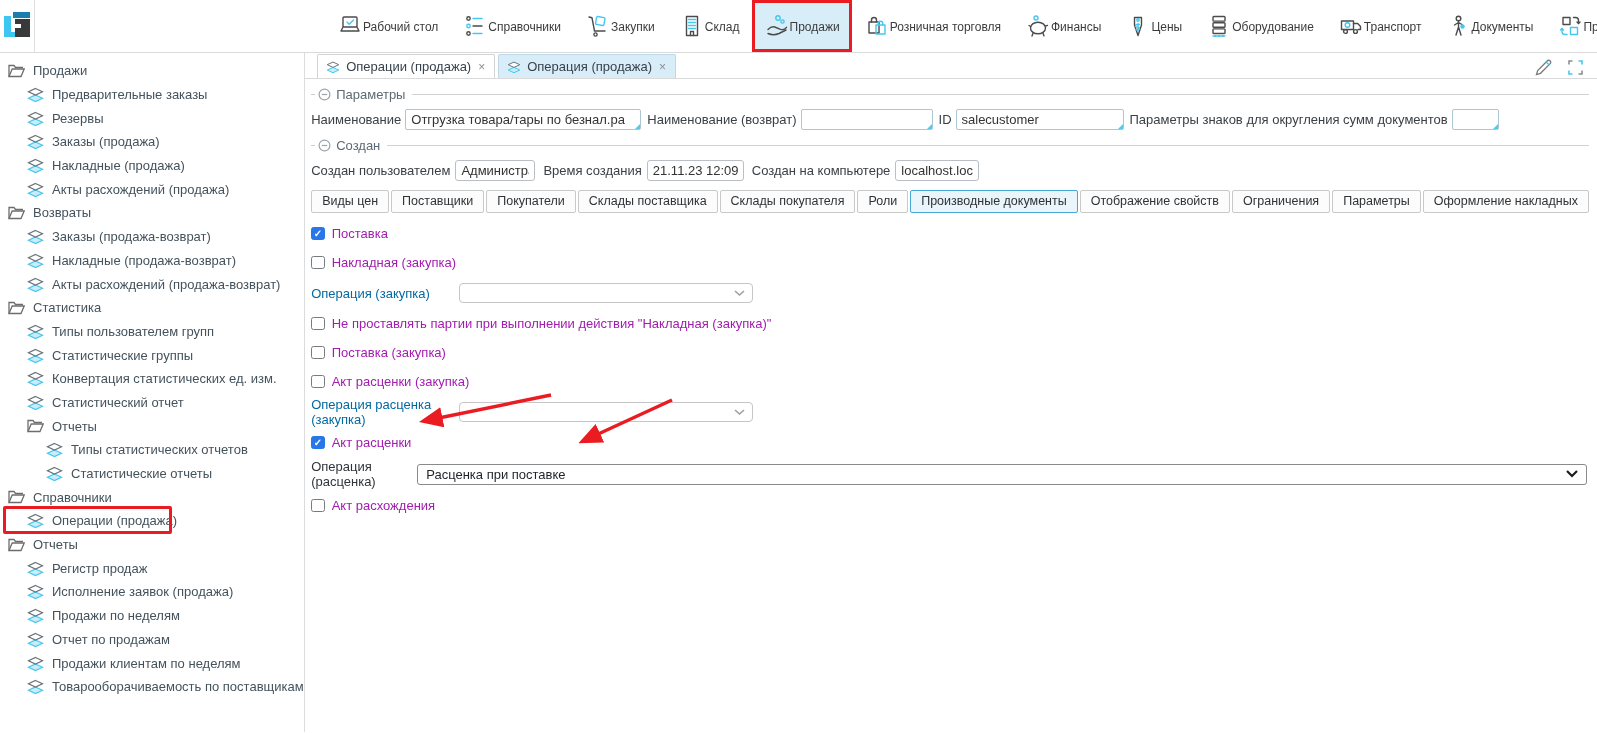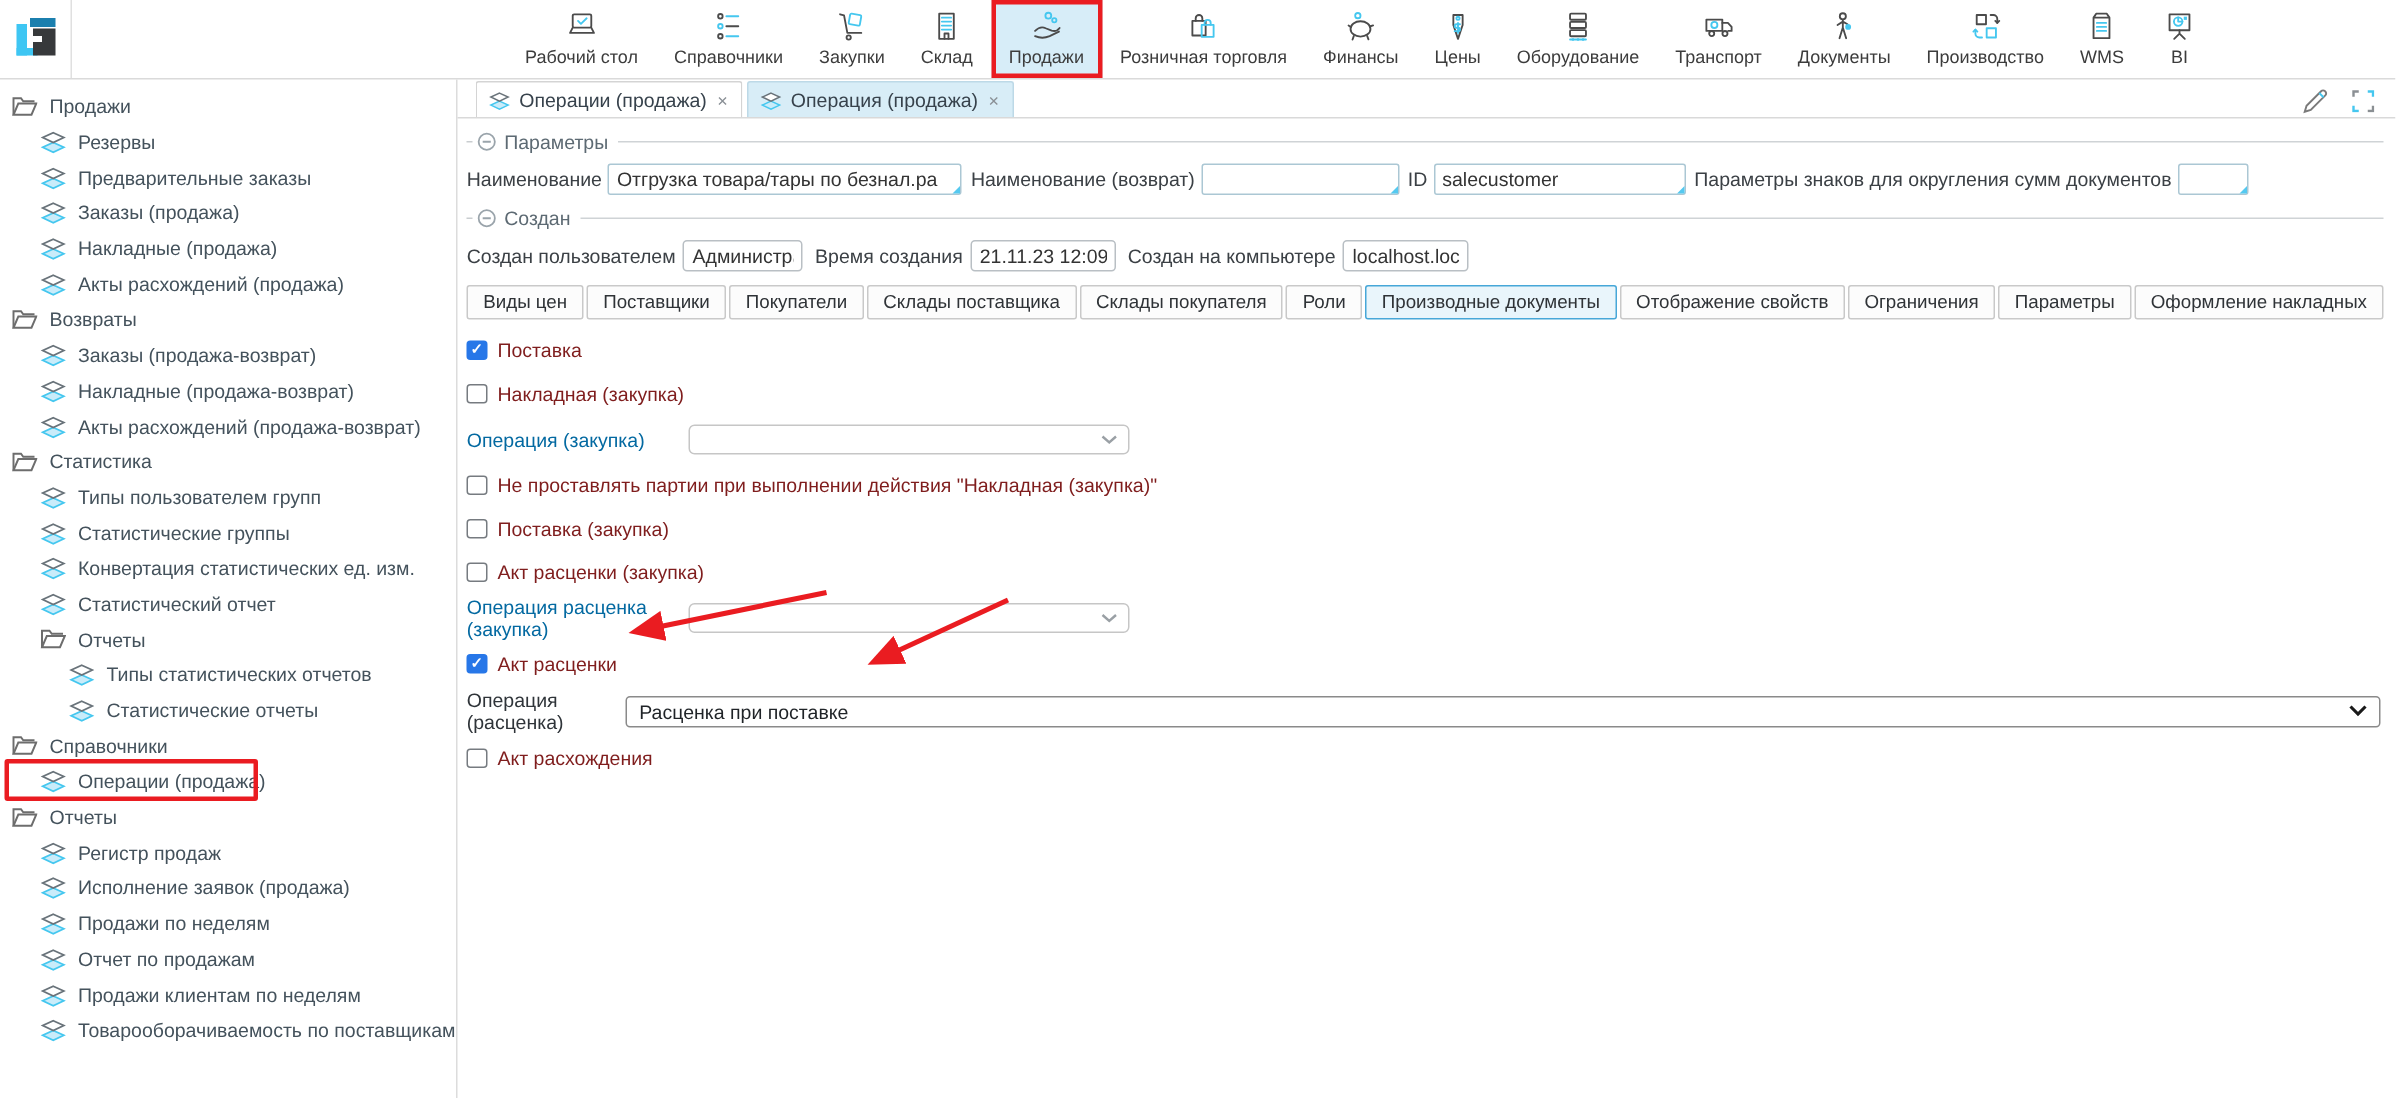--- a/index.html
+++ b/index.html
@@ -7,21 +7,21 @@
               font-family:"Liberation Sans", sans-serif; color:#3b4045; }
   svg { display:block; }
   .tico { fill:none; stroke:#4b4b4b; stroke-width:1.4; stroke-linecap:round; stroke-linejoin:round; }
   .tico .c { stroke:#45c7ef; }
   .tico .cf { fill:#45c7ef; stroke:none; }
 
   
   .topbar { height:53px; border-bottom:1px solid #dadada; display:flex; align-items:stretch; background:#fff; }
   .logo-box { width:48px; border-right:1px solid #e0e0e0; display:flex; align-items:center; justify-content:center; }
   .tb-items { display:flex; margin-left:290px; align-items:stretch; }
-  .tb-item { display:flex; flex-direction:column; align-items:center; justify-content:flex-end;
+  .tb-item { display:flex; flex-direction:row; align-items:center; justify-content:flex-end;
              padding:3px 9px 4px; border:3px solid transparent; cursor:pointer; }
   .tb-item .lbl { font-size:12px; color:#3c3c3c; margin-top:2px; white-space:nowrap; }
   .tb-item.active { background:#d7edf8; border-color:#ea1c21; }
 
   
   .app-body { display:flex; height:679px; position:relative; }
 
   
   .sidebar { width:318px; border-right:1px solid #dcdcdc; padding-top:6px; position:relative; overflow:hidden; }
   .nav-row { height:23.7px; display:flex; align-items:center; gap:8px; white-space:nowrap;
@@ -55,21 +55,21 @@
                 border-left:5px solid transparent; border-bottom:5px solid #55c9f0; }
   .plain input { height:21px; border:1px solid #b9bfc4; border-radius:3px; padding:0 5px;
                  font-size:13px; color:#333; font-family:"Liberation Sans",sans-serif; }
 
   .detail-tabs { display:flex; gap:2px; margin-top:9px; }
   .dtab { font-size:12.5px; color:#2f3337; background:#fcfcfc; border:1px solid #c9c9c9;
           border-radius:2px; padding:3px 10px 4px; white-space:nowrap; cursor:pointer; }
   .dtab.active { background:#e9f5fb; border-color:#47a7d8; }
 
   .form-area { margin-top:8px; }
-  .cb-row { display:flex; align-items:center; gap:7px; height:17px; margin:12px 0; font-size:13px; color:#7f1d1d;text-align:right; }
+  .cb-row { display:flex; align-items:center; gap:7px; height:17px; margin:12px 0; font-size:13px; color:#a21caf;text-align:right; }
   .cb { width:13.5px; height:13.5px; border:1px solid #767b80; border-radius:2.5px; background:#fff;
         display:inline-flex; align-items:center; justify-content:center; cursor:pointer; flex:0 0 auto; }
   .cb.checked { background:#2777e8; border-color:#2777e8; }
   .cb.checked::after { content:"✓"; color:#fff; font-size:10px; font-weight:bold; line-height:1; }
   .combo-row { display:flex; align-items:center; font-size:13px; color:#0369a1; height:20px; margin:2px 0; }
   .combo-row .clabel { flex:0 0 148px; }
   .combo { width:294px; height:20px; border:1px solid #c6c6c6; border-radius:4px; background:#fff;
            display:flex; align-items:center; justify-content:space-between; padding:0 7px; cursor:pointer; }
   .sel-row { display:flex; align-items:center; font-size:13px; color:#2f3439; height:22px; margin:3px 0; }
   .sel-row .slabel { flex:0 0 106px; }
@@ -231,28 +231,28 @@
           <path d="M1 12.5V1.5h5l1.5 2H15" fill="none" stroke="#6d6d6d" stroke-width="1.3"></path>
           <path d="M1 12.5L4.2 5h12l-3.2 7.5z" fill="#fff" stroke="#6d6d6d" stroke-width="1.3"></path>
         </svg>
         <span>Продажи</span>
       </div>
     <div class="nav-row lvl1">
         <svg width="17" height="17" viewBox="0 0 17 17">
           <polygon points="8.5,9 15.5,12.2 8.5,15.5 1.5,12.2" fill="#c9ecfa" stroke="#45c7ef" stroke-width="1.2"></polygon>
           <polygon points="8.5,2.5 15.5,5.7 8.5,9 1.5,5.7" fill="#ffffff" stroke="#69737a" stroke-width="1.2"></polygon>
         </svg>
+        <span>Предварительные заказы</span>
+      </div>
+    <div class="nav-row lvl1">
+        <svg width="17" height="17" viewBox="0 0 17 17">
+          <polygon points="8.5,9 15.5,12.2 8.5,15.5 1.5,12.2" fill="#c9ecfa" stroke="#45c7ef" stroke-width="1.2"></polygon>
+          <polygon points="8.5,2.5 15.5,5.7 8.5,9 1.5,5.7" fill="#ffffff" stroke="#69737a" stroke-width="1.2"></polygon>
+        </svg>
         <span>Резервы</span>
-      </div>
-    <div class="nav-row lvl1">
-        <svg width="17" height="17" viewBox="0 0 17 17">
-          <polygon points="8.5,9 15.5,12.2 8.5,15.5 1.5,12.2" fill="#c9ecfa" stroke="#45c7ef" stroke-width="1.2"></polygon>
-          <polygon points="8.5,2.5 15.5,5.7 8.5,9 1.5,5.7" fill="#ffffff" stroke="#69737a" stroke-width="1.2"></polygon>
-        </svg>
-        <span>Предварительные заказы</span>
       </div>
     <div class="nav-row lvl1">
         <svg width="17" height="17" viewBox="0 0 17 17">
           <polygon points="8.5,9 15.5,12.2 8.5,15.5 1.5,12.2" fill="#c9ecfa" stroke="#45c7ef" stroke-width="1.2"></polygon>
           <polygon points="8.5,2.5 15.5,5.7 8.5,9 1.5,5.7" fill="#ffffff" stroke="#69737a" stroke-width="1.2"></polygon>
         </svg>
         <span>Заказы (продажа)</span>
       </div>
     <div class="nav-row lvl1">
         <svg width="17" height="17" viewBox="0 0 17 17">

